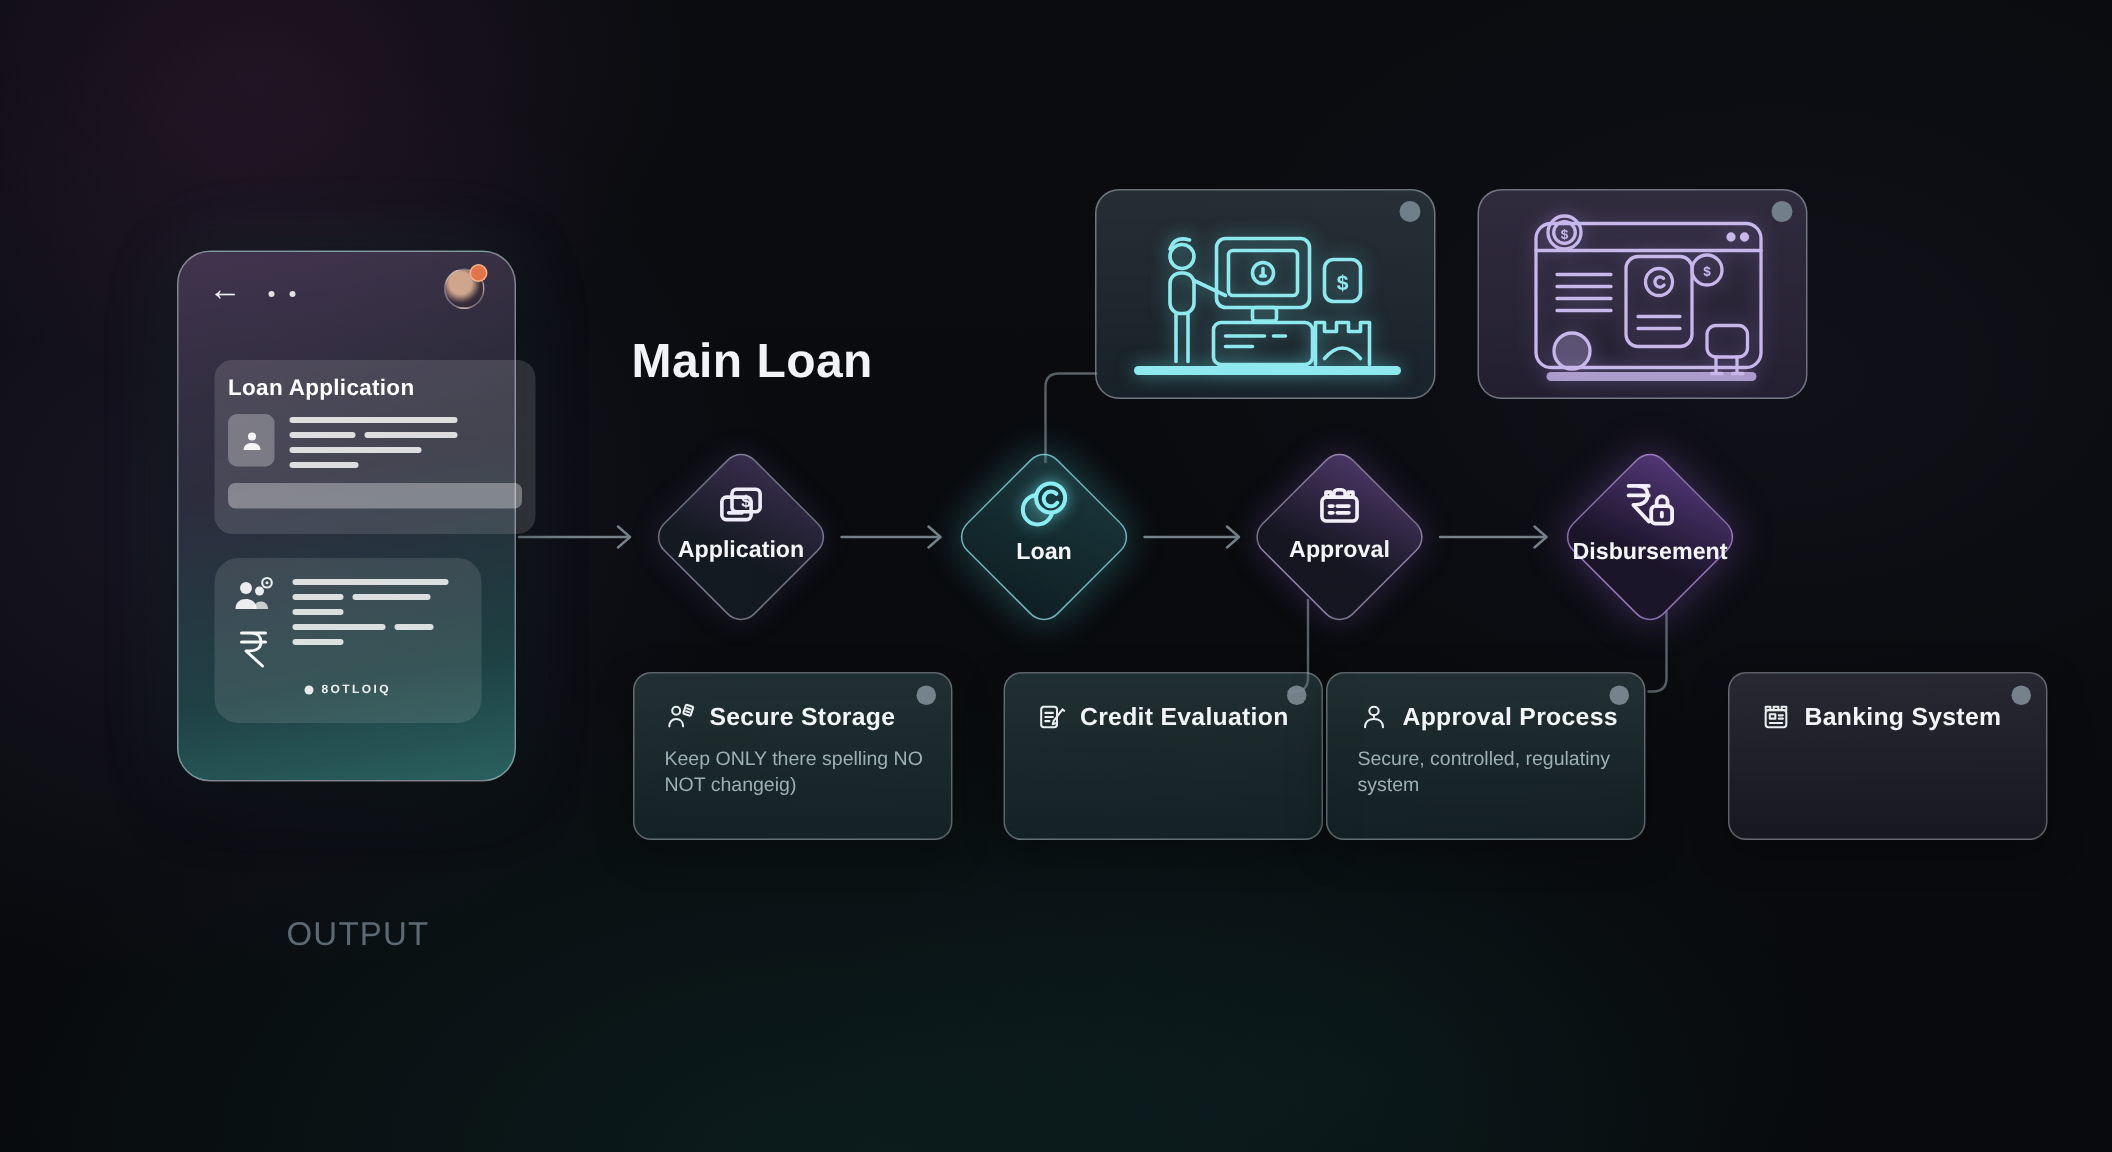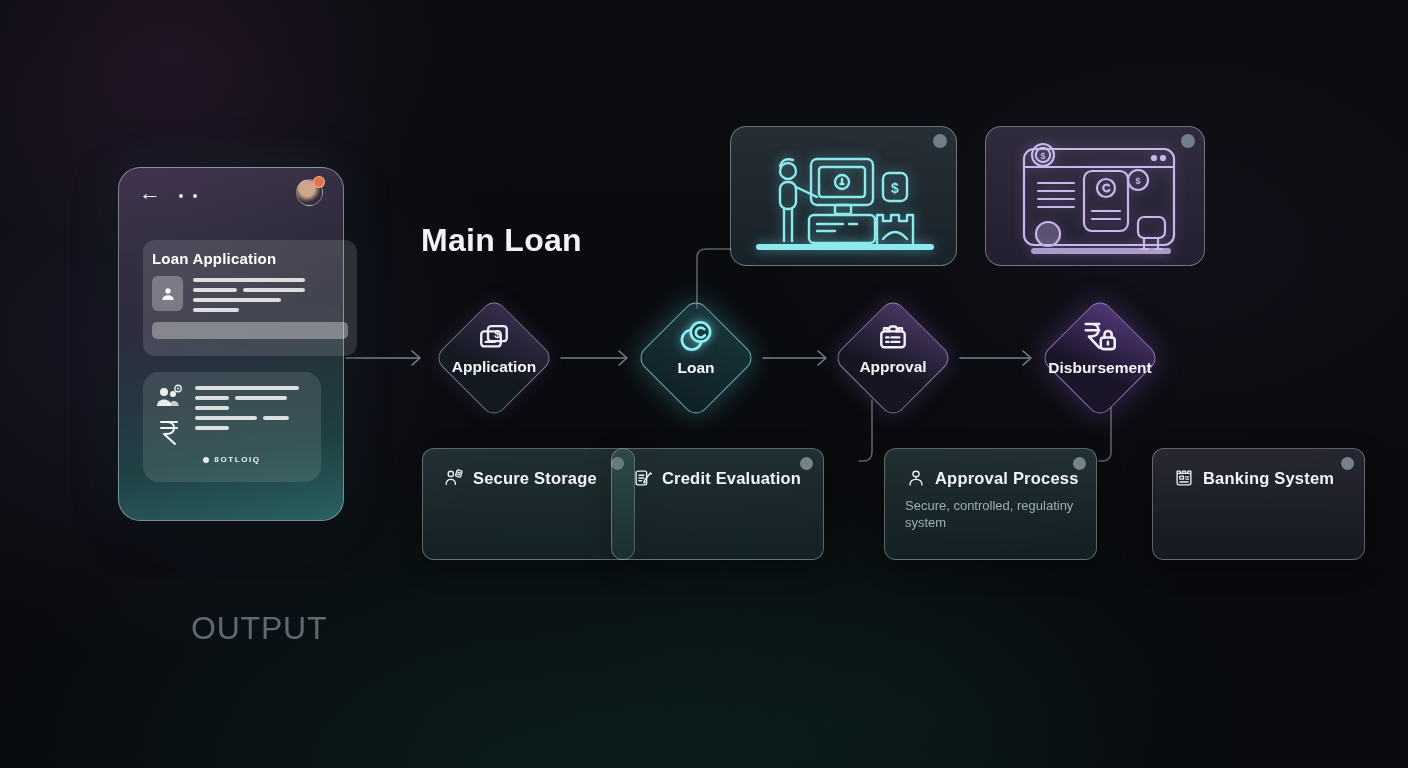--- a/index.html
+++ b/index.html
@@ -47,21 +47,21 @@
   .p-btn { margin-top:10px; height:17px; border-radius:5px; background:rgba(255,255,255,0.34); width:100%; }
   .p-card2 { top:204px; width:178px; height:110px; padding:12px 10px 8px 10px; background:rgba(255,255,255,0.11);border-radius:16px; }
   .p-card2 .cols { display:flex; }
   .p-card2 .leftcol { display:flex; flex-direction:column; align-items:center; gap:9px; width:32px; flex:0 0 auto; }
   .p-foot { display:flex; align-items:center; justify-content:center; gap:5px; margin-top:8px; }
   .p-foot i { width:6px; height:6px; border-radius:50%; background:rgba(255,255,255,0.88); }
   .p-foot span { font-size:8px; font-weight:700; letter-spacing:1.6px; color:rgba(255,255,255,0.92); }
 
   
   .title { left:421px; top:222px; font-size:32px; font-weight:600; color:#f1f3f6; letter-spacing:0.3px; }
-  .output { left:191px; top:610px; font-size:32px; font-weight:500; color:#5d6974; letter-spacing:0.8px; }
+  .output { left:191px; top:610px; font-size:22px; font-weight:500; color:#5d6974; letter-spacing:0.8px; }
 
   
   .node { width:86px; height:86px; top:315px; transform:rotate(45deg); border-radius:13px;
     border:1.5px solid rgba(205,214,228,0.48); }
   .node .inner { position:absolute; left:-17px; top:-17px; width:120px; height:120px;
     transform:rotate(-45deg); display:flex; flex-direction:column; align-items:center;
     justify-content:center; padding-bottom:24px; }
   .node .lbl { margin-top:3px; font-size:15.5px; font-weight:600; color:#f4f6f9; white-space:nowrap; }
   .n-application { left:451px;
     background:linear-gradient(160deg, rgba(126,95,168,0.42), rgba(28,36,46,0.58) 62%);
@@ -90,21 +90,21 @@
     background:#7e8d96; opacity:0.85; }
   .glow-cyan { filter:drop-shadow(0 0 6px rgba(104,226,232,0.55)); }
   .glow-purple { filter:drop-shadow(0 0 6px rgba(170,140,225,0.45)); }
 
   
   .info-card { top:448px; width:213px; height:112px; border-radius:12px; padding:18px 16px 0 20px;
     background:linear-gradient(180deg, rgba(80,120,120,0.34), rgba(46,76,80,0.30));
     border:1px solid rgba(230,240,245,0.33);
     box-shadow:0 8px 26px rgba(0,0,0,0.28); }
   .info-card.gray { background:linear-gradient(180deg, rgba(100,100,122,0.32), rgba(62,62,82,0.28));margin-left:28px; }
-  .ic-1 { left:422px; } .ic-2 { left:611px; } .ic-3 { left:884px; } .ic-4 { left:1124px; }
+  .ic-1 { left:422px; } .ic-2 { left:669px; } .ic-3 { left:884px; } .ic-4 { left:1124px; }
   .info-card .dot { position:absolute; right:10px; top:8px; width:13px; height:13px; border-radius:50%;
     background:#7e8d96; opacity:0.9; }
   .ih { display:flex; align-items:center; gap:8px; }
   .ih .t { font-size:16.5px; font-weight:700; color:#f2f5f7; letter-spacing:0.2px; white-space:nowrap; }
   .desc { margin-top:9px; font-size:13px; line-height:1.28; color:#9cb0b5; max-width:178px; }
   .info-card.gray .desc { color:#a6a9b8; }
 </style>
 </head>
 <body>
 
@@ -315,20 +315,21 @@
       <svg width="22" height="22" viewBox="0 0 24 24" fill="none" stroke="#e9eef1" stroke-width="1.5" stroke-linecap="round" stroke-linejoin="round">
         <circle cx="8.5" cy="7.5" r="2.9"></circle>
         <path d="M3.5 18.8 c0-3.5 2.2-5.3 5-5.3 s5 1.8 5 5.3"></path>
         <g transform="rotate(18 17 7)">
             <rect x="14.5" y="3.5" width="5.6" height="7" rx="1"></rect>
           <path d="M16 6 h2.6 M16 8.2 h2.6"></path>
           </g>
       </svg>
       <span class="t">Secure Storage</span>
     </div>
+    <div class="desc">Keep ONLY there spelling NO NOT changeig)</div>
   </div>
 
   <div class="panel info-card ic-2">
     <span class="dot"></span>
     <div class="ih">
       <svg width="22" height="22" viewBox="0 0 24 24" fill="none" stroke="#e9eef1" stroke-width="1.5" stroke-linecap="round" stroke-linejoin="round">
         <rect x="4.5" y="4.5" width="11.5" height="15" rx="2"></rect>
         <path d="M7.5 9 h5.5 M7.5 12 h5.5 M7.5 15 h3"></path>
         <path d="M13.5 15 L20 6.5 M20 6.5 l1.2 1 M13.5 15 l-0.6 2.3 2.2-0.7"></path>
       </svg>

